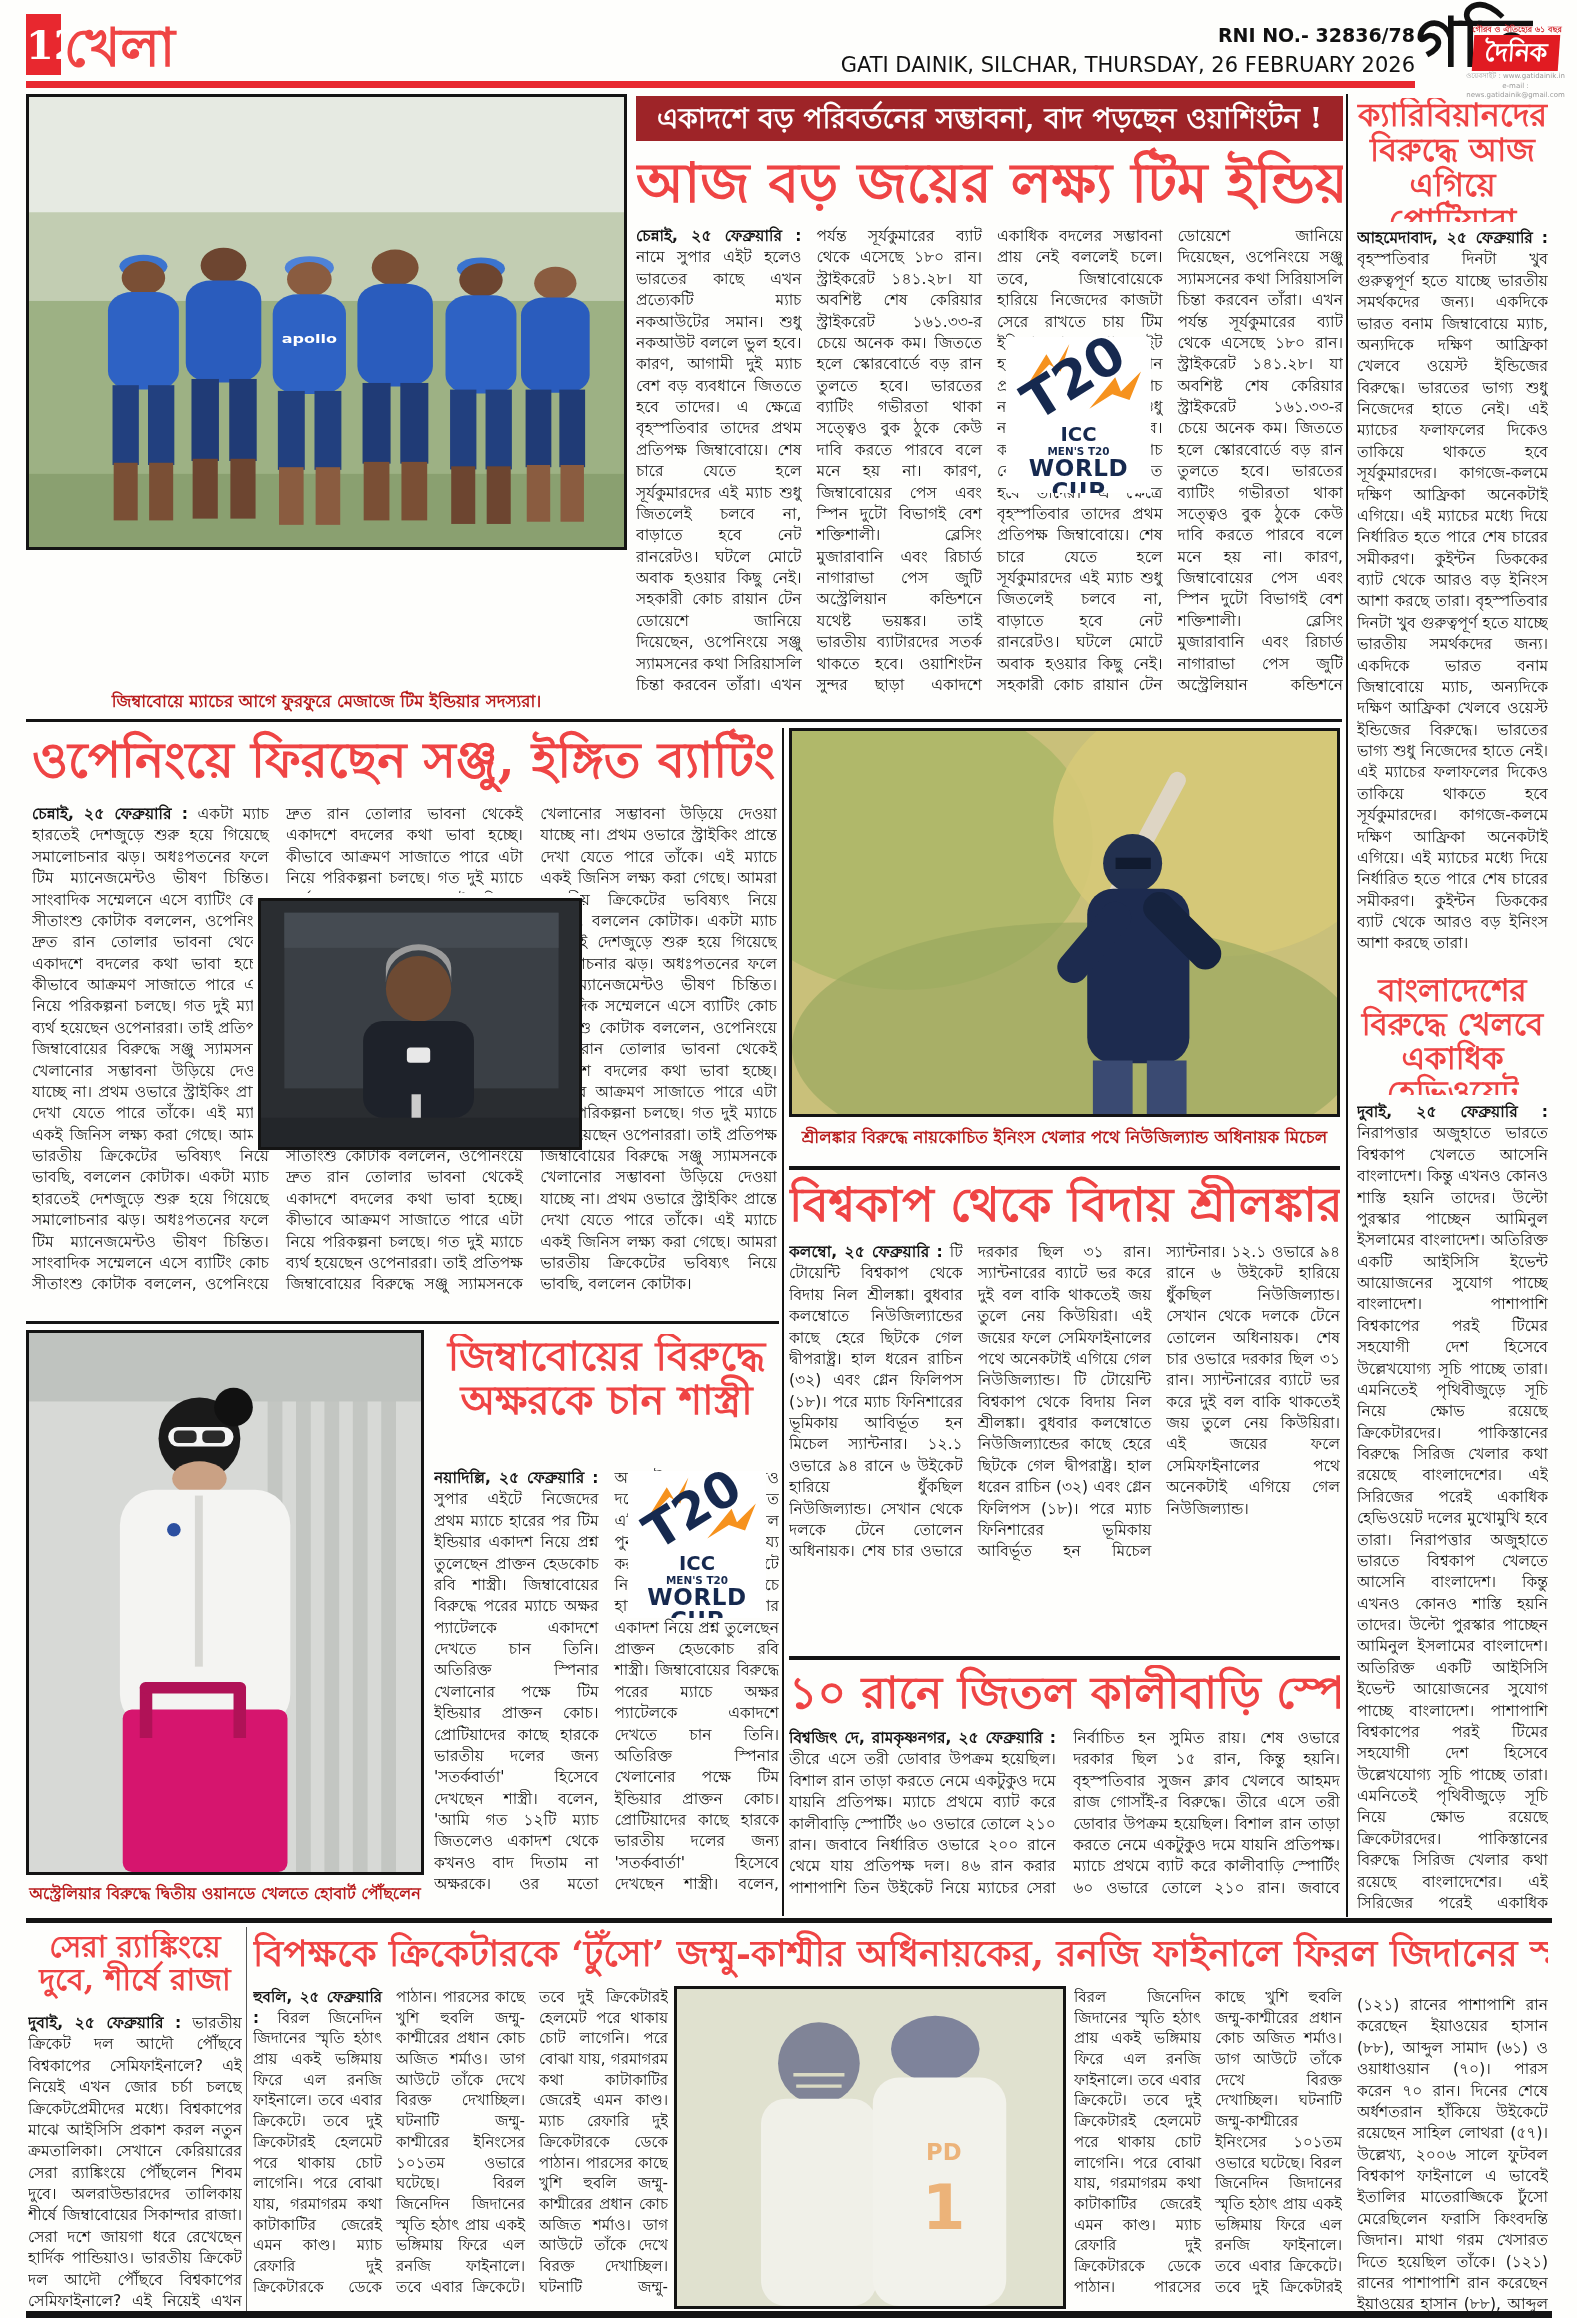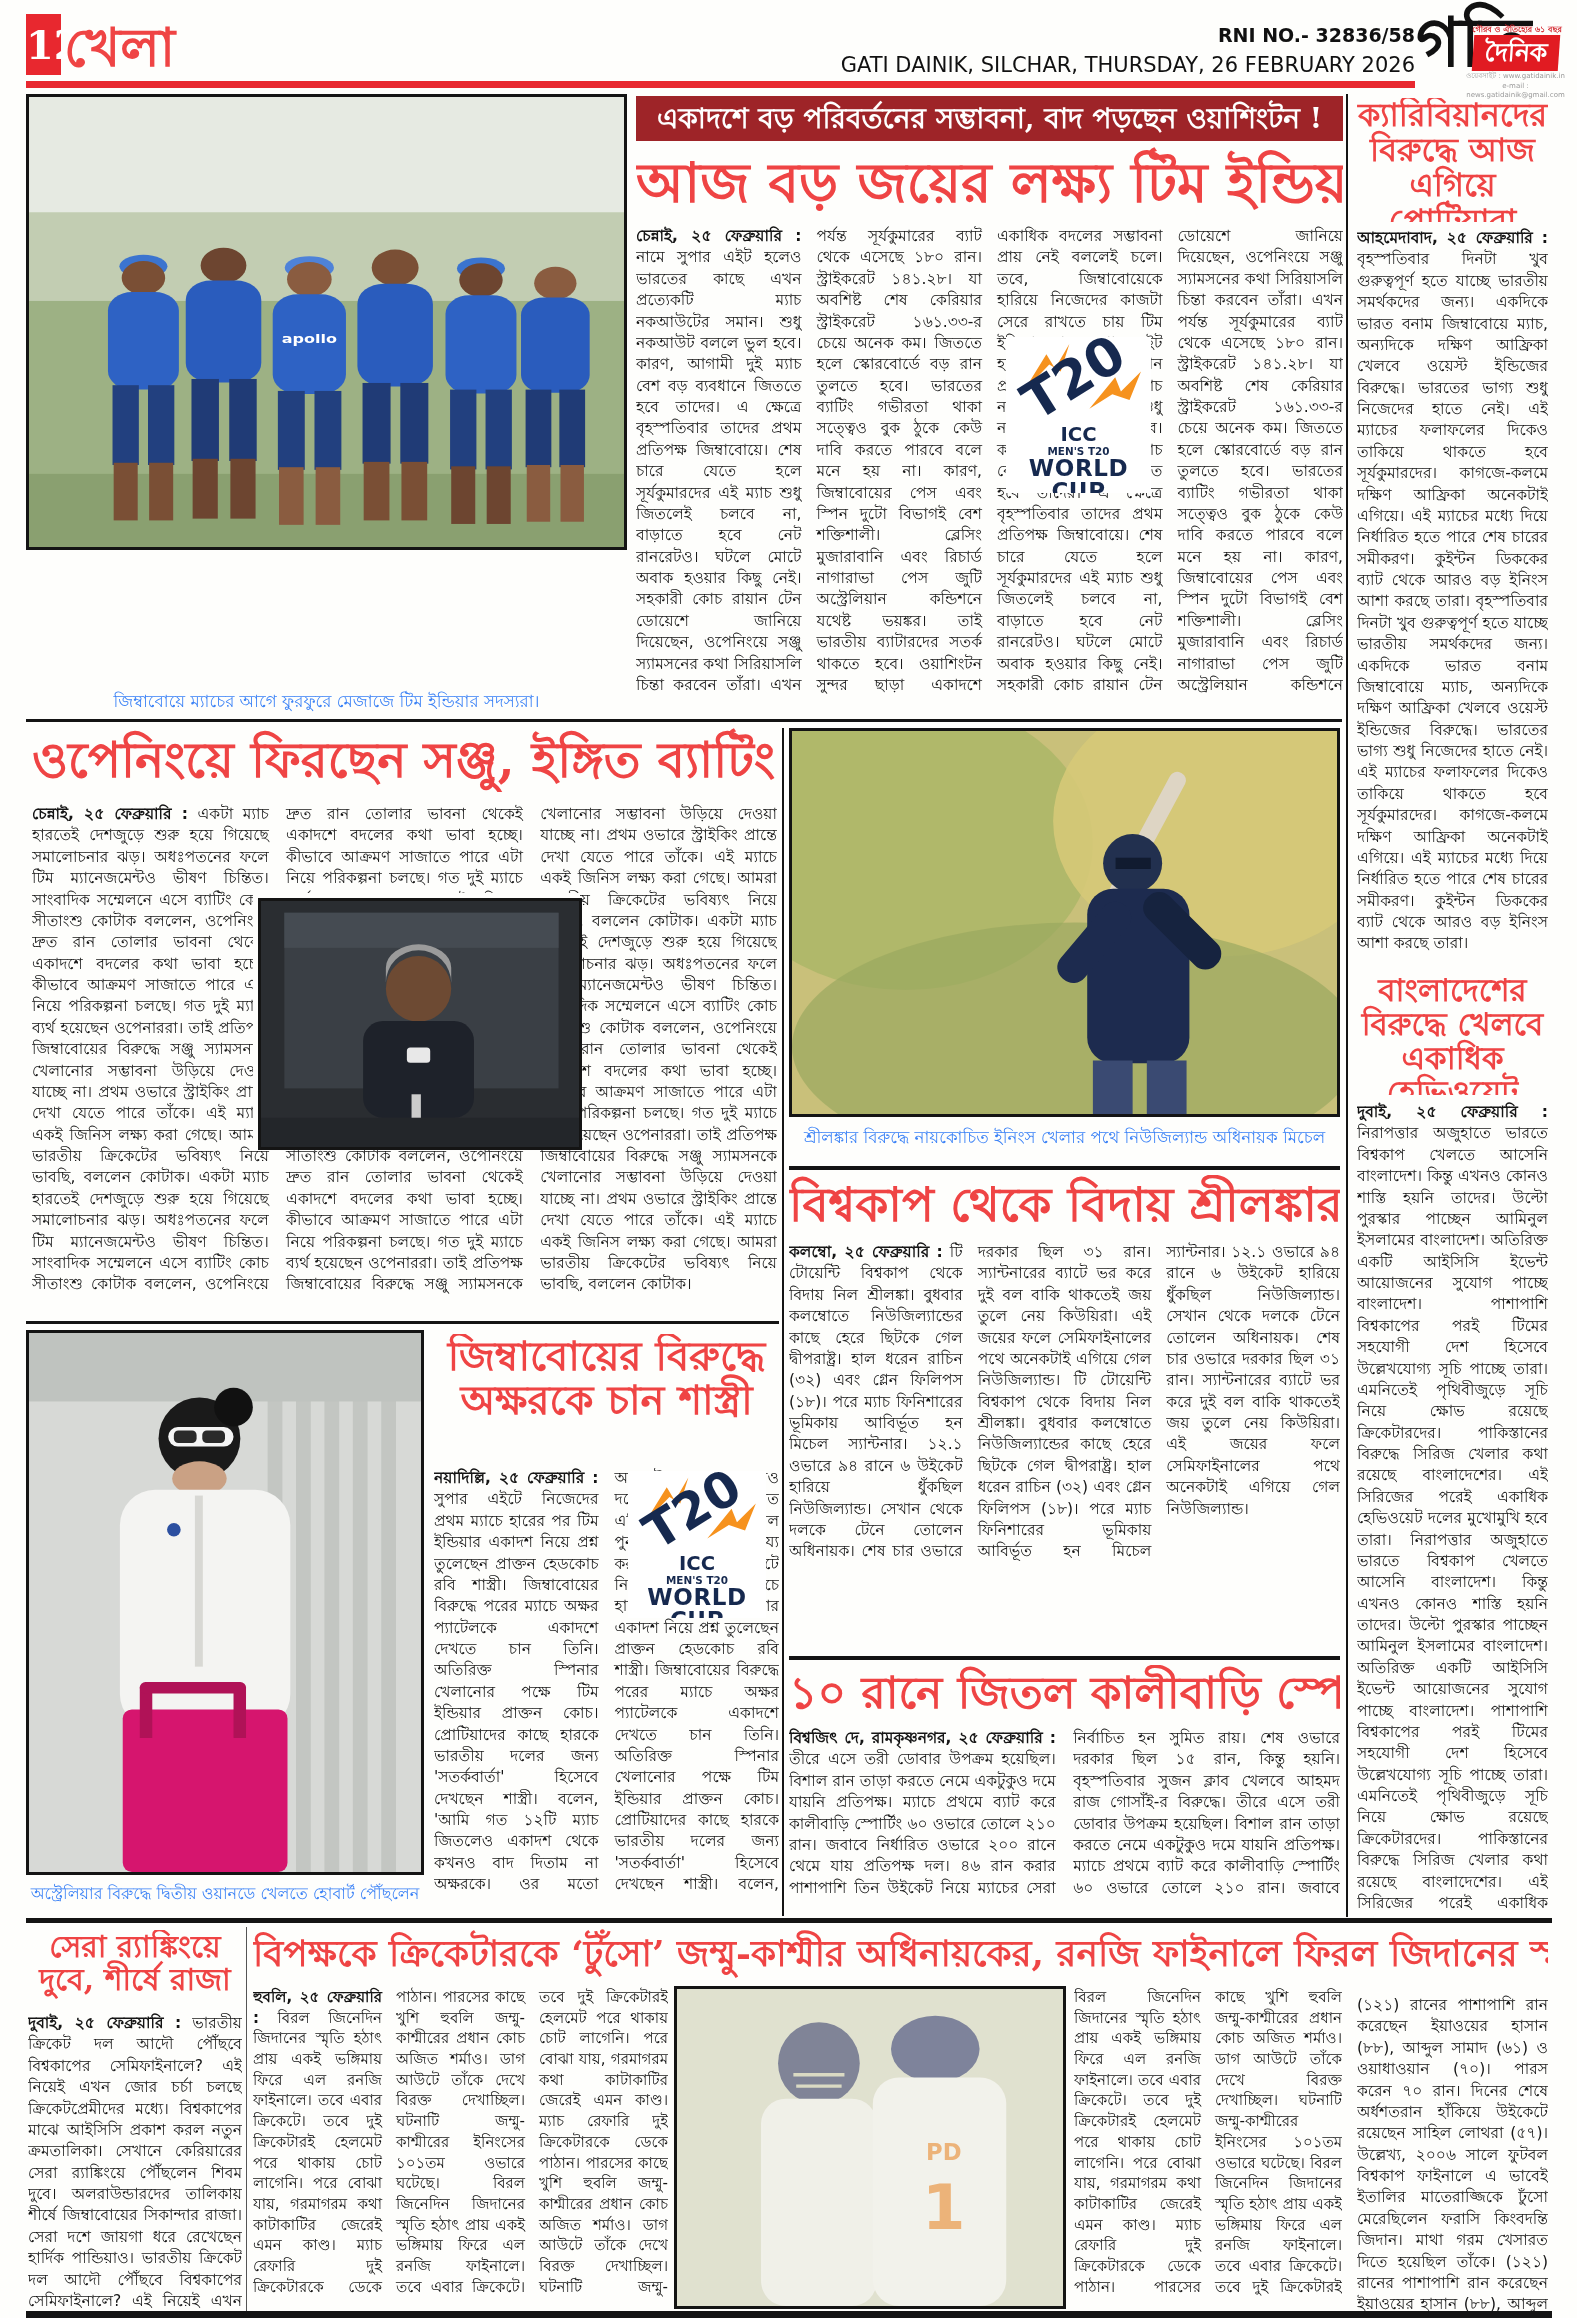--- a/index.html
+++ b/index.html
@@ -6,42 +6,42 @@
   #paper{position:relative;width:1578px;height:2319px;background:#fefefc;overflow:hidden;
          font-family:"DejaVu Sans","Liberation Sans",sans-serif;color:#111;}
   .abs{position:absolute;box-sizing:border-box;}
   .headline{font-family:"DejaVu Serif","DejaVu Sans",serif;font-weight:bold;color:#ef4444;
             line-height:1.1;text-align:center;overflow:hidden;}
   .nowrap{white-space:nowrap;}
   .kicker{background:#9e2428;color:#fff;font-weight:bold;text-align:center;
           font-family:"DejaVu Serif","DejaVu Sans",serif;overflow:hidden;}
   .body-col{font-size:15.5px;line-height:1.38;text-align:justify;color:#151515;overflow:hidden;}
   .dateline{font-weight:bold;}
-  .caption{font-weight:normal;text-align:center;font-size:16.7px;color:#3b82f6;overflow:hidden;}
+  .caption{font-weight:bold;text-align:center;font-size:16.7px;color:#b91c1c;overflow:hidden;}
   .photo{border:3.5px solid #141414;overflow:hidden;background:#ccc;}
   .hrule{background:#141414;}
   .vrule{background:#141414;}
   .redbox{background:#e8282f;}
   .t20logo{background:#fff;text-align:center;overflow:hidden;}
   .t20logo .icc{color:#16294f;font-weight:bold;font-size:19.6px;line-height:1;}
   .t20logo .mens{color:#16294f;font-weight:bold;font-size:10.4px;line-height:1.2;}
   .t20logo .wc{color:#16294f;font-weight:bold;font-size:23px;line-height:1;letter-spacing:0.6px;}
   .masthead-small{color:#999;font-size:7px;line-height:1.3;text-align:center;}
 </style>
 </head>
 <body>
 
 <div id="paper">
 
   <div class="abs redbox" style="left:26px;top:14.4px;width:35px;height:61px;">
     <div style="color:#fff;font-weight:bold;font-size:40px;line-height:61px;text-align:center;font-family:'DejaVu Serif',serif;">12</div>
   </div>
   <div class="abs headline" style="left:64px;top:16px;width:190px;height:63px;font-size:53px;text-align:left;line-height:63px;">খেলা</div>
 
-  <div class="abs" style="left:690px;top:24px;width:725px;text-align:right;font-weight:bold;font-size:19px;">RNI NO.- 32836/58</div>
+  <div class="abs" style="left:690px;top:24px;width:725px;text-align:right;font-weight:bold;font-size:19px;">RNI NO.- 32836/78</div>
   <div class="abs" style="left:575px;top:53px;width:840px;text-align:right;font-weight:normal;font-size:21px;">GATI DAINIK, SILCHAR, THURSDAY, 26 FEBRUARY 2026</div>
 
   <div class="abs" style="left:1416px;top:2.9px;width:86px;height:78px;font-family:'DejaVu Serif',serif;font-weight:bold;font-size:68px;line-height:78px;text-align:center;">গতি</div>
   <div class="abs" style="left:1472px;top:23px;width:90px;text-align:center;color:#d2232a;font-weight:bold;font-size:8px;">গৌরব ও ঐতিহ্যের ৬১ বছর</div>
   <div class="abs" style="left:1473px;top:35px;width:86px;height:36px;background:#e11b22;transform:skewX(-4deg);">
     <div style="color:#fff;font-weight:bold;font-size:25px;line-height:36px;text-align:center;font-family:'DejaVu Serif',serif;">দৈনিক</div>
   </div>
   <div class="abs masthead-small" style="left:1461px;top:72px;width:109px;">ওয়েবসাইট : www.gatidainik.in</div>
   <div class="abs masthead-small" style="left:1461px;top:82px;width:109px;">e-mail : news.gatidainik@gmail.com</div>
 

